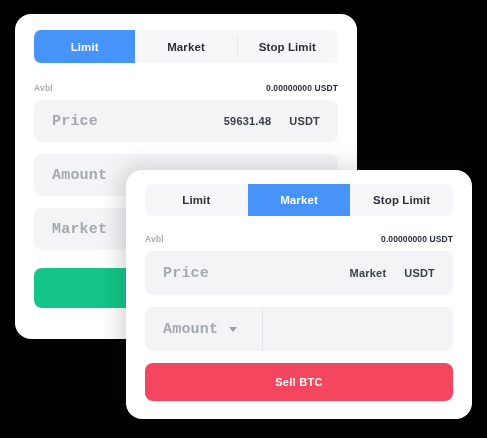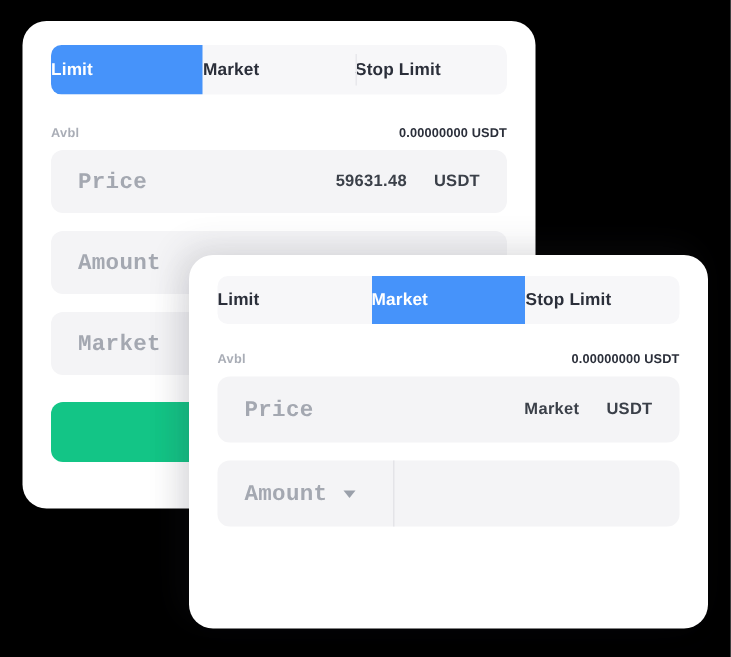--- a/index.html
+++ b/index.html
@@ -56,20 +56,21 @@
     overflow: hidden;
     width: 100%;
   }
   .card-back .tabs { height: 33px; }
   .card-front .tabs { height: 32px; }
 
   .tab {
     flex: 1;
     display: flex;
     align-items: center;
+    justify-content: center;
     font-size: 11.5px;
     font-weight: 700;
     color: #2b2f3a;
     letter-spacing: 0.1px;
     position: relative;
     cursor: pointer;
     user-select: none;
   }
   .tab + .tab::before {
     content: "";
@@ -283,16 +284,19 @@
       <span class="field-unit">USDT</span>
     </div>
 
     <div class="field field-split">
       <div class="split-left">
         <span class="field-label">Amount</span>
         <span class="caret"></span>
       </div>
     </div>
 
+    <div class="action-btn sell-btn">
+      <span>Sell BTC</span>
+    </div>
 
   </div>
 
 </div>
 
 </body></html>

